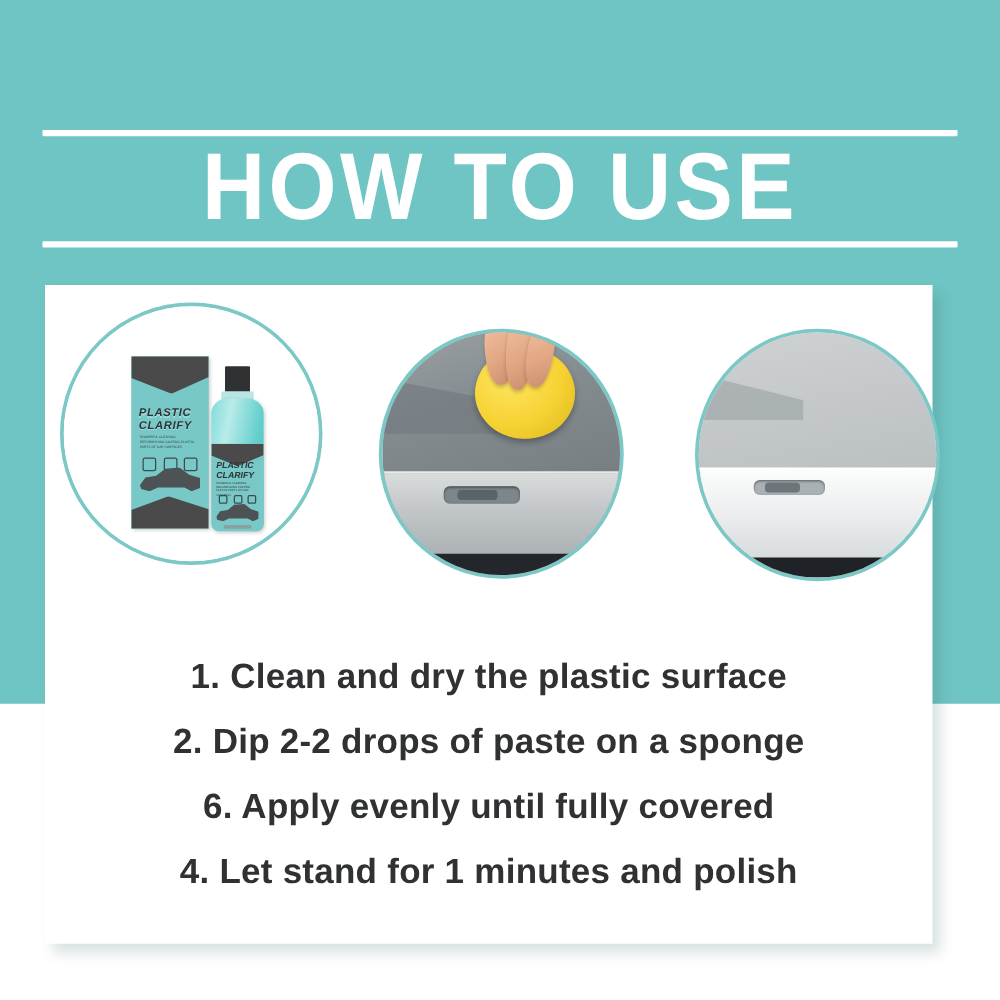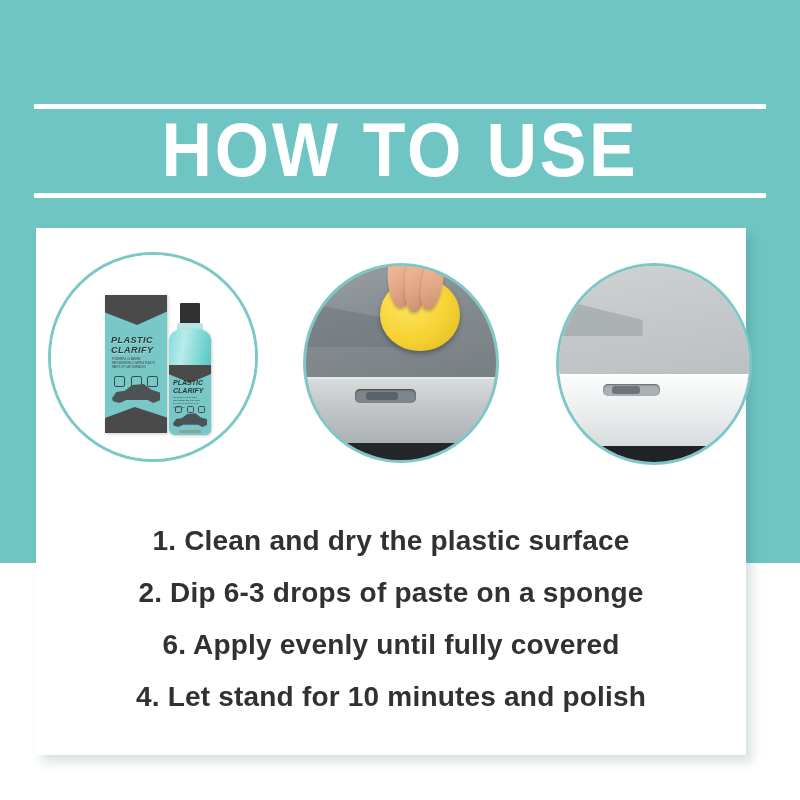--- a/index.html
+++ b/index.html
@@ -49,21 +49,21 @@
   }
 
   
   .photo-circle {
     position: absolute;
     border-radius: 50%;
     overflow: hidden;
     border: 3px solid #7cc8c6;
     background: #ffffff;
   }
-  #circle-product   { left: 48px;  top: 252px; width: 210px; height: 210px; }
+  #circle-product   { left: 48px;  top: 242px; width: 210px; height: 210px; }
   #circle-applying  { left: 303px; top: 263px; width: 196px; height: 200px; }
   #circle-result    { left: 556px; top: 263px; width: 196px; height: 202px; }
 
   .photo-inner { position: absolute; inset: 0; }
 
   
   #product-scene { background: #ffffff; }
   .product-box {
     position: absolute;
     left: 54px; top: 40px; width: 62px; height: 138px;
@@ -340,18 +340,18 @@
         <div class="res-upper-shade"></div>
       </div>
       <div class="res-lower"></div>
       <div class="res-handle"></div>
       <div class="res-bottom-dark"></div>
     </div>
   </div>
 
   <div id="steps-list">
     <div class="step-line">1. Clean and dry the plastic surface</div>
-    <div class="step-line">2. Dip 6-3 drops of paste on a sponge</div>
+    <div class="step-line">2. Dip 2-2 drops of paste on a sponge</div>
     <div class="step-line">6. Apply evenly until fully covered</div>
-    <div class="step-line">4. Let stand for 10 minutes and polish</div>
+    <div class="step-line">4. Let stand for 1 minutes and polish</div>
   </div>
 
 </div>
 
 </body></html>

